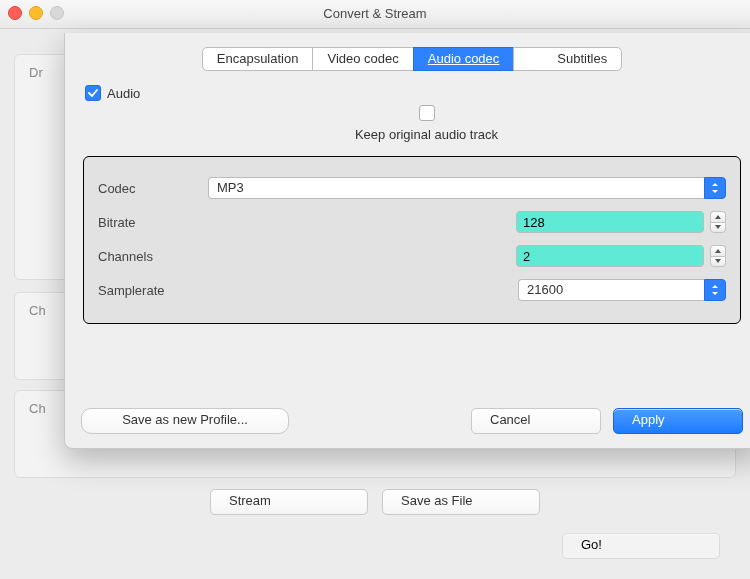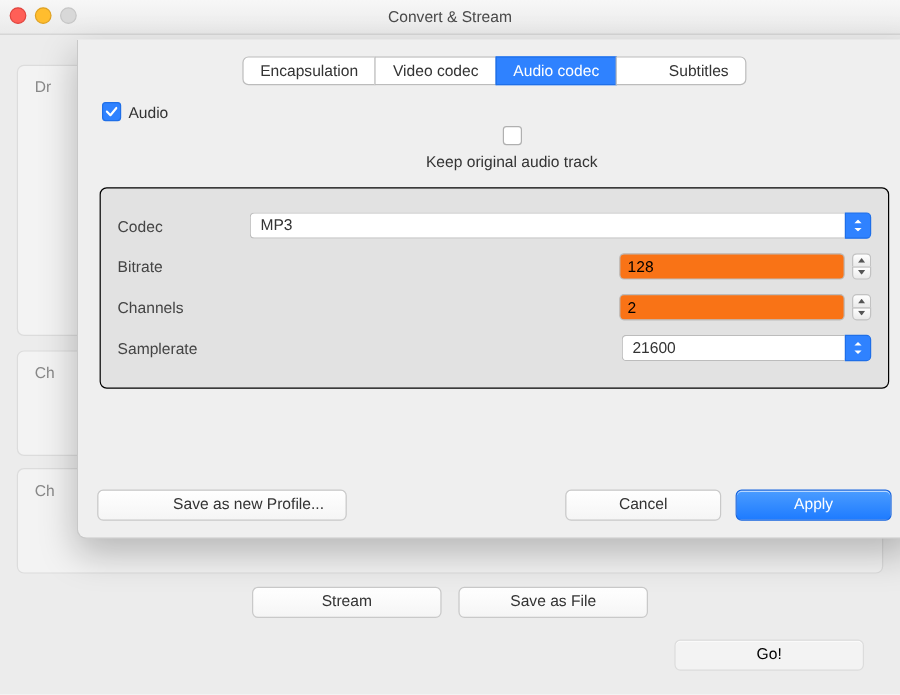--- a/index.html
+++ b/index.html
@@ -70,21 +70,20 @@
     height: 24px;
     padding: 0 18px;
     min-width: 120px;
     background: linear-gradient(#ffffff, #f5f5f5);
     border: 1px solid #c9c9c9;
     border-radius: 5px;
     color: #333;
     font-size: 13px;
     box-shadow: 0 1px 0 rgba(255,255,255,0.6) inset;
     line-height: 22px;
-    text-align: center;
   }
   .mac-btn.disabled {
     color: #000000;
     background: #f3f3f3;
     border-color: #dcdcdc;
   }
   .go-btn {
     position: absolute;
     right: 30px;
     bottom: 20px;
@@ -119,20 +118,21 @@
     border: 1px solid #bcbcbc;
     margin-left: -1px;
     font-size: 13px;
   }
   .seg .seg-item:first-child { border-radius: 5px 0 0 5px; margin-left: 0; }
   .seg .seg-item:last-child  { border-radius: 0 5px 5px 0; padding-left: 43px; }
   .seg .seg-item.active {
     background: #2f82ff;
     border-color: #1f6fe8;
     color: #fff;
+    text-decoration: underline;
   }
 
   .checks {
     padding: 0 15px 10px 20px;
   }
   .check-row {
     display: flex;
     align-items: center;
     gap: 6px;
     margin: 2px 0 4px 0;
@@ -208,21 +208,21 @@
     align-items: stretch;
     height: 22px;
     justify-content: flex-end;
   }
   .numfield input {
     width: 174px;
     border: 1px solid #bcbcbc;
     border-radius: 4px;
     padding: 0 6px;
     font-size: 13px;
-    background: #f97316;
+    background: #5eead4;
     outline: none;
   }
   .stepper {
     display: flex;
     flex-direction: column;
     margin-left: 6px;
     height: 22px;
   }
   .stepper .st {
     width: 14px;
@@ -246,21 +246,21 @@
     align-items: center;
   }
   .sheet-footer .spacer { flex: 1; }
   .mac-btn.primary {
     background: linear-gradient(#4a9cff, #1e7bff);
     border-color: #1765e0;
     color: #fff;
     min-width: 92px;
   }
   .mac-btn.cancel { min-width: 92px; }
-  .mac-btn.save   { min-width: 170px; text-align:right; }
+  .mac-btn.save   { min-width: 170px; text-align:center;border-radius:10px; }
 </style>
 </head>
 <body>
 
 <div class="window">
 
   <div class="titlebar">
     <div class="traffic">
       <span class="tl-close"></span>
       <span class="tl-min"></span>

